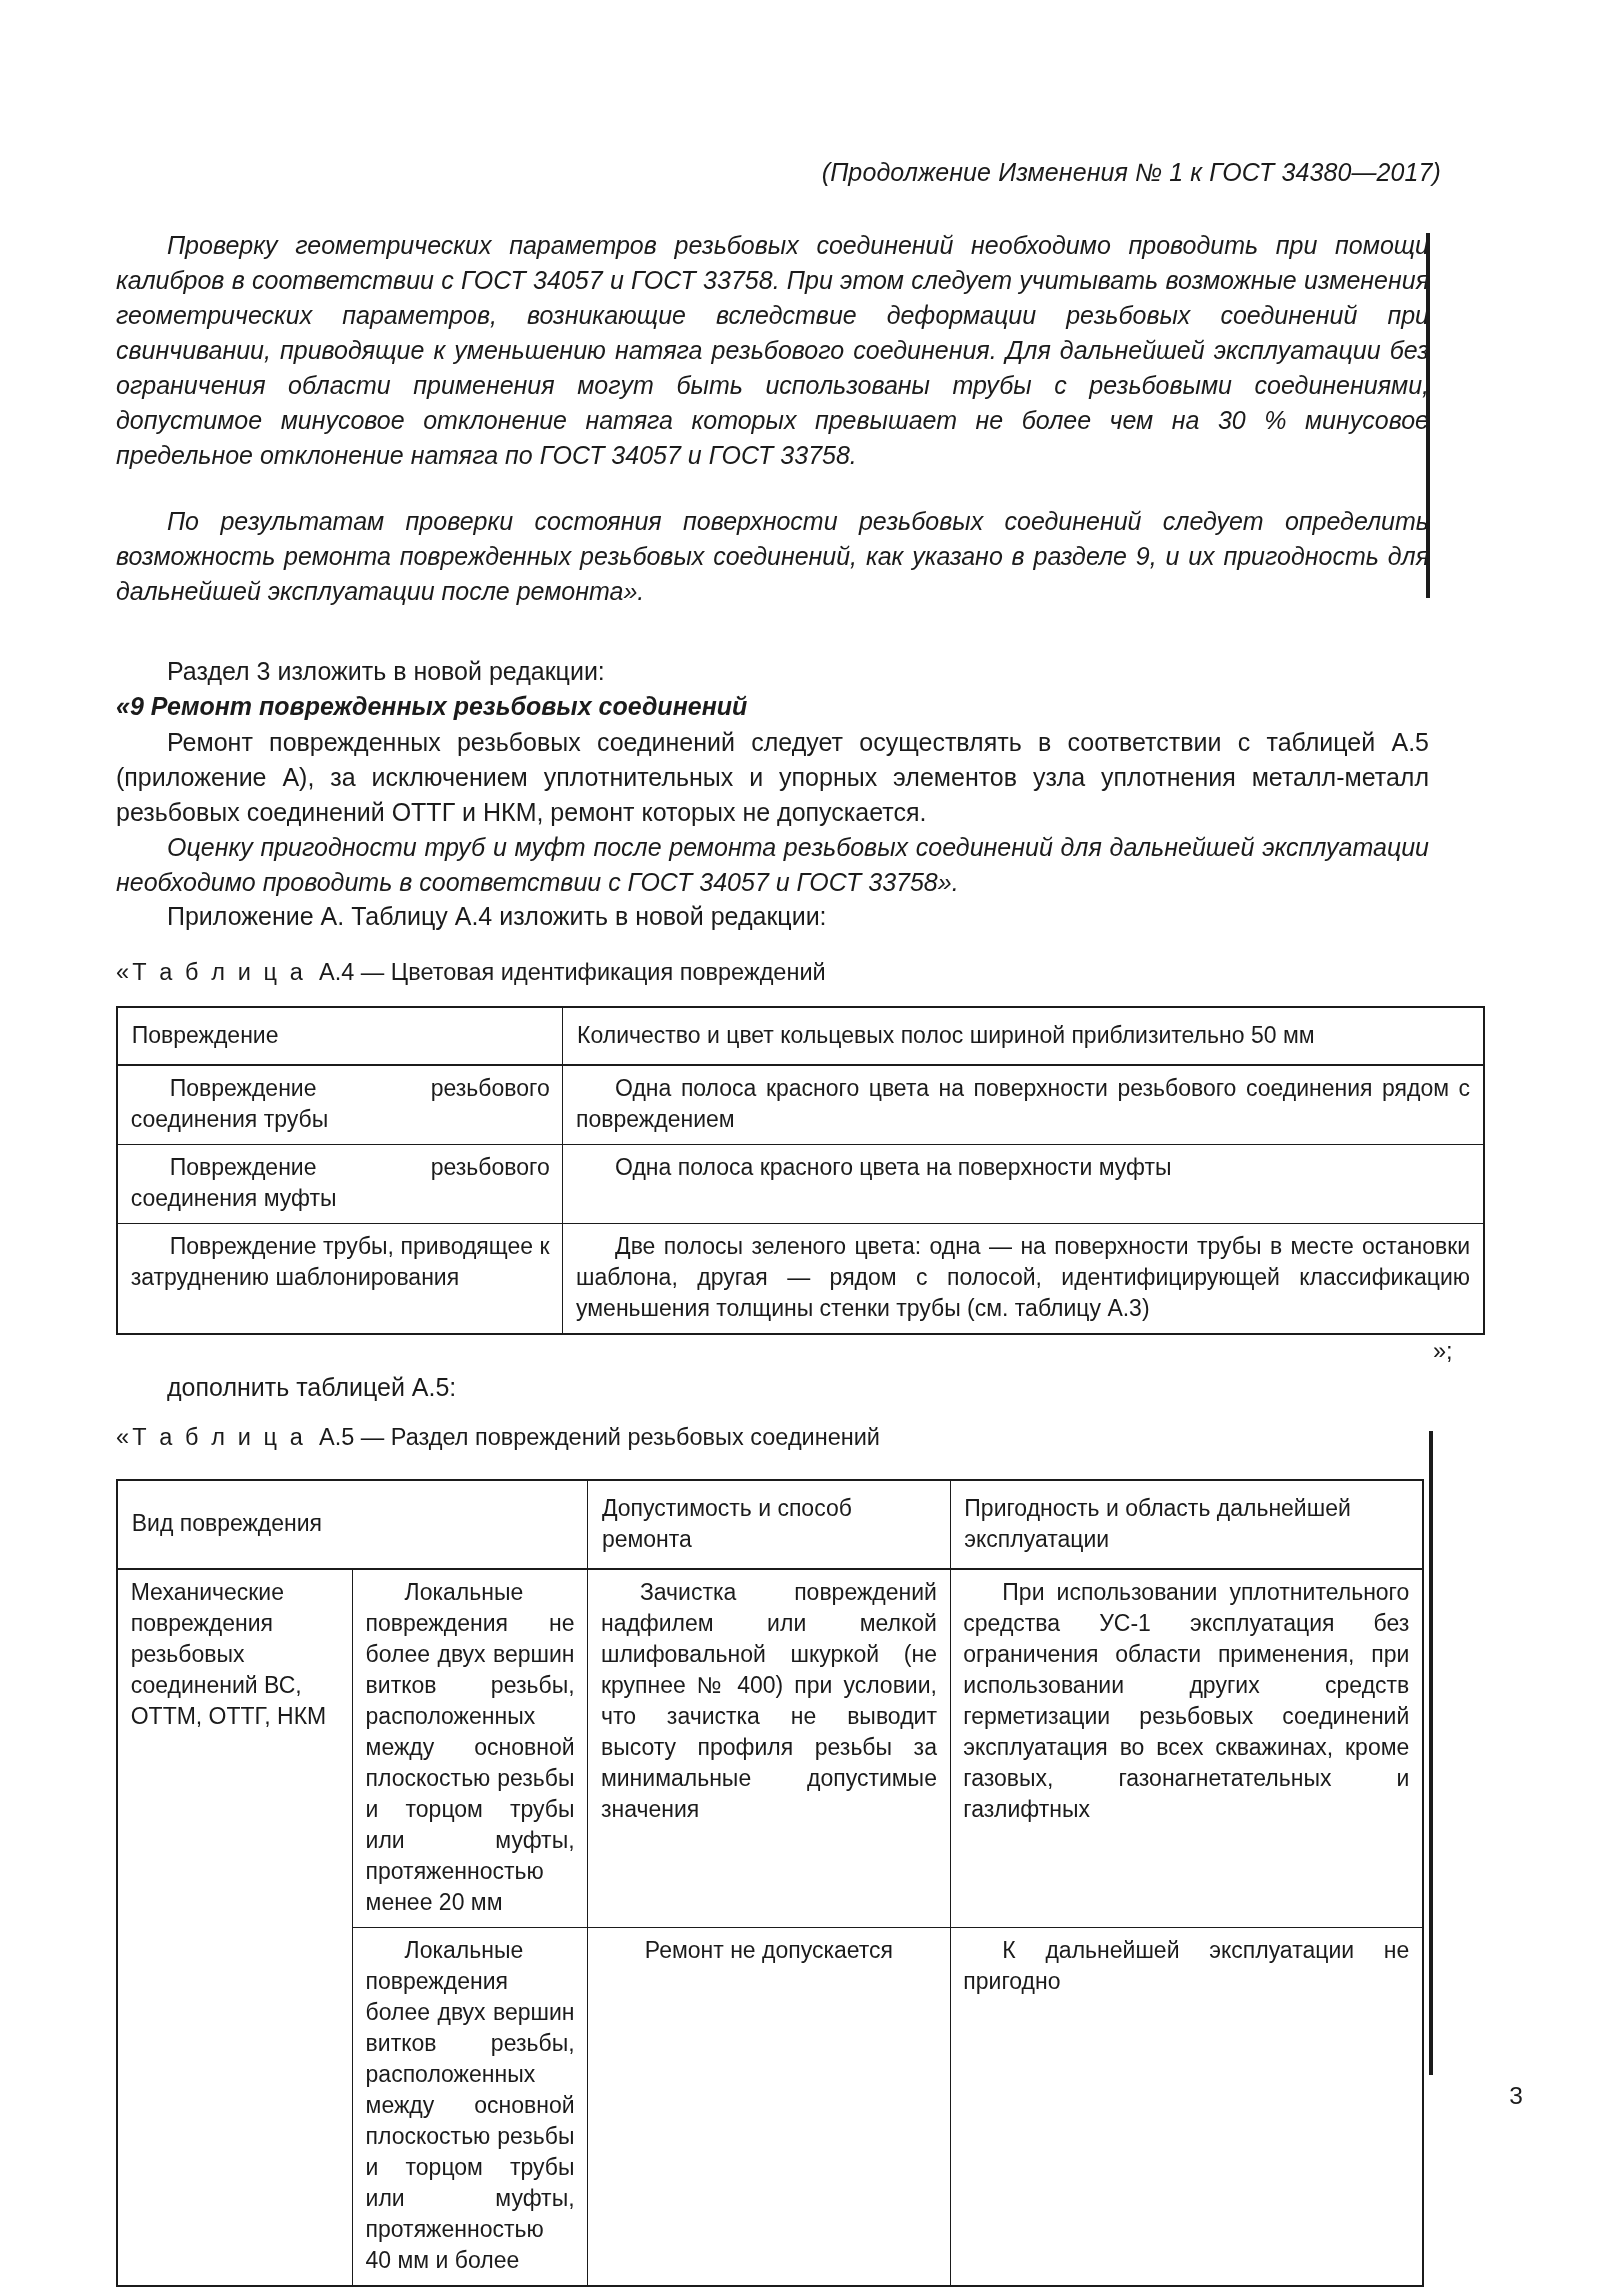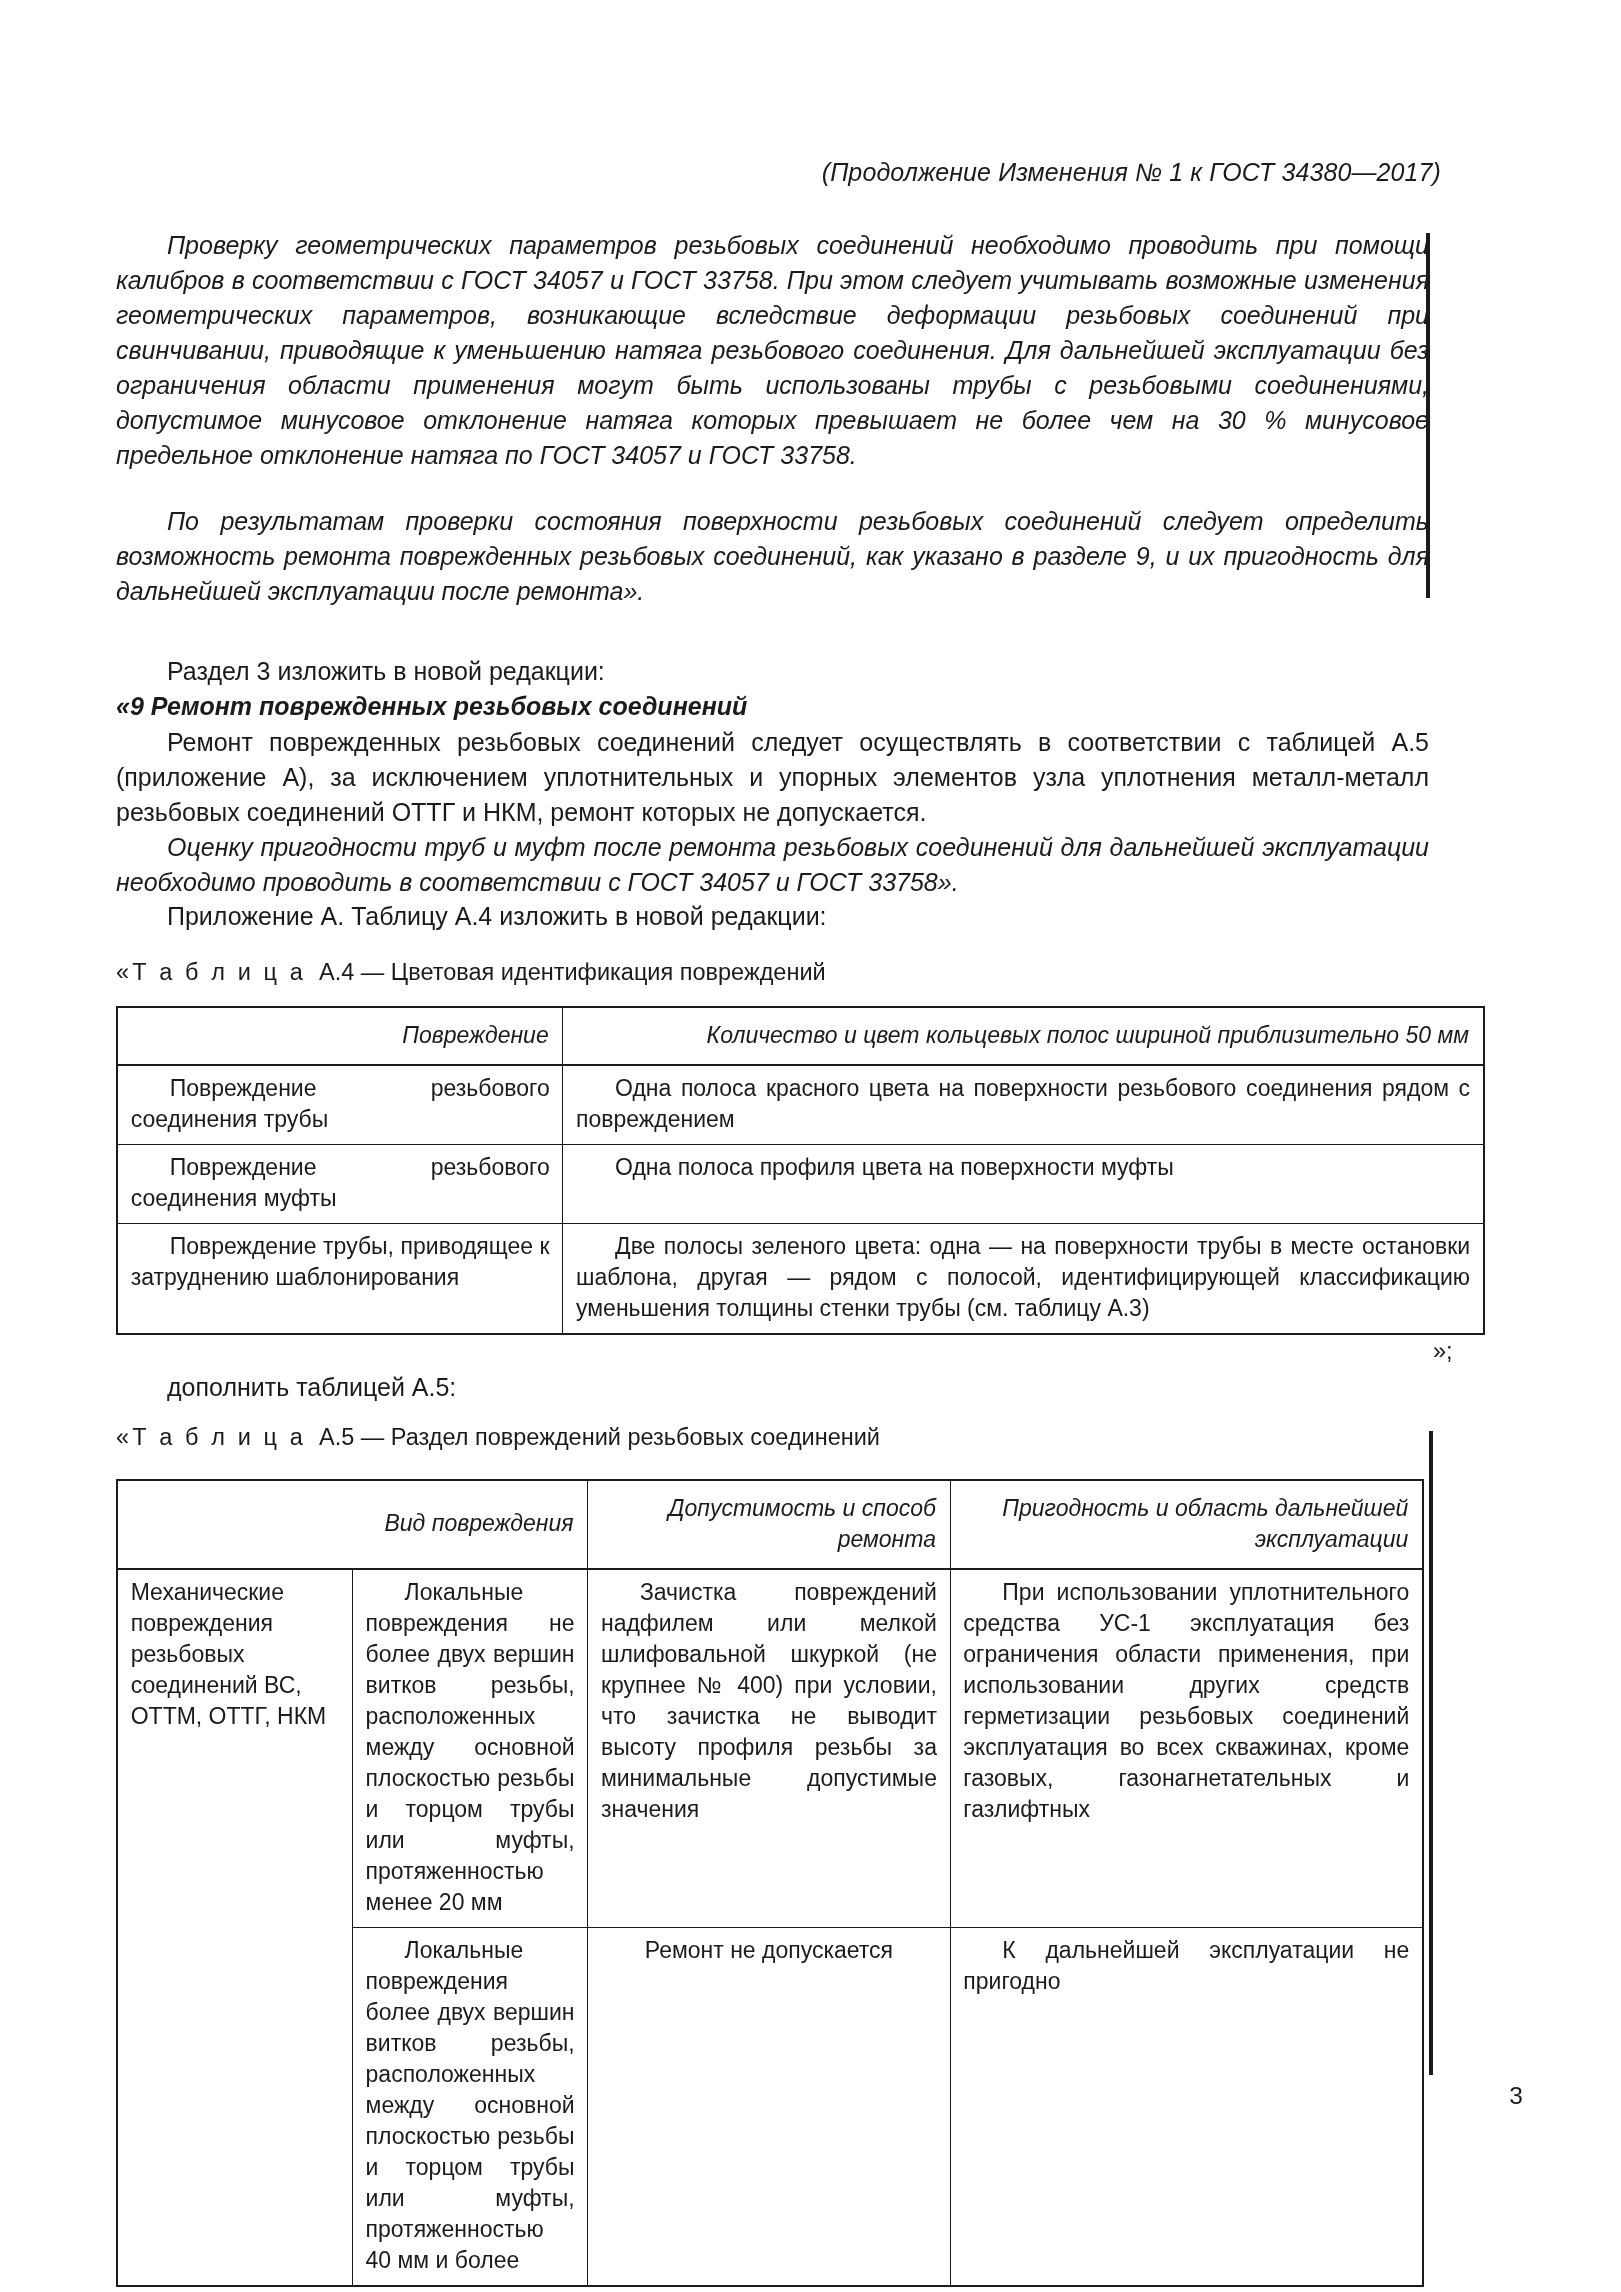--- a/index.html
+++ b/index.html
@@ -82,24 +82,23 @@
   table.gost td, table.gost th {
     border: 1.5px solid #1b1b1b;
     vertical-align: top;
     font-weight: normal;
     font-size: 23px;
     line-height: 31px;
     color: #1b1b1b;
     padding: 6.9px 12.7px 8.8px 12.7px;
   }
   table.gost th {
-    text-align: right;
+    text-align: left;
     vertical-align: middle;
     padding: 11.8px 13.7px 13.7px 13.7px;
-    font-style: italic;
   }
   table.gost .just {
     text-align: justify;
     text-justify: inter-word;
     text-indent: 39px;
   }
   table.gost .just-noind {
     text-align: justify;
     text-justify: inter-word;
   }
@@ -188,21 +187,21 @@
         <tr class="head-row">
       <th class="c1">Повреждение</th>
       <th class="c2">Количество и цвет кольцевых полос шириной приблизительно 50 мм</th>
     </tr>
     <tr>
       <td class="c1 just">Повреждение резьбового соединения трубы</td>
       <td class="c2 just">Одна полоса красного цвета на поверхности резьбового соединения рядом с повреждением</td>
     </tr>
     <tr>
       <td class="c1 just">Повреждение резьбового соединения муфты</td>
-      <td class="c2 just-noind" style="text-indent:39px;">Одна полоса профиля цвета на поверхности муфты</td>
+      <td class="c2 just-noind" style="text-indent:39px;">Одна полоса красного цвета на поверхности муфты</td>
     </tr>
     <tr>
       <td class="c1 just">Повреждение трубы, приводящее к затруднению шаблонирования</td>
       <td class="c2 just">Две полосы зеленого цвета: одна — на поверхности трубы в месте остановки шаблона, другая — рядом с полосой, идентифицирующей классификацию уменьшения толщины стенки трубы (см. таблицу А.3)</td>
     </tr>
   </tbody>
     </table>
 
   <div class="close-quote" style="left:1433px; top:1322px;">»;</div>
 

